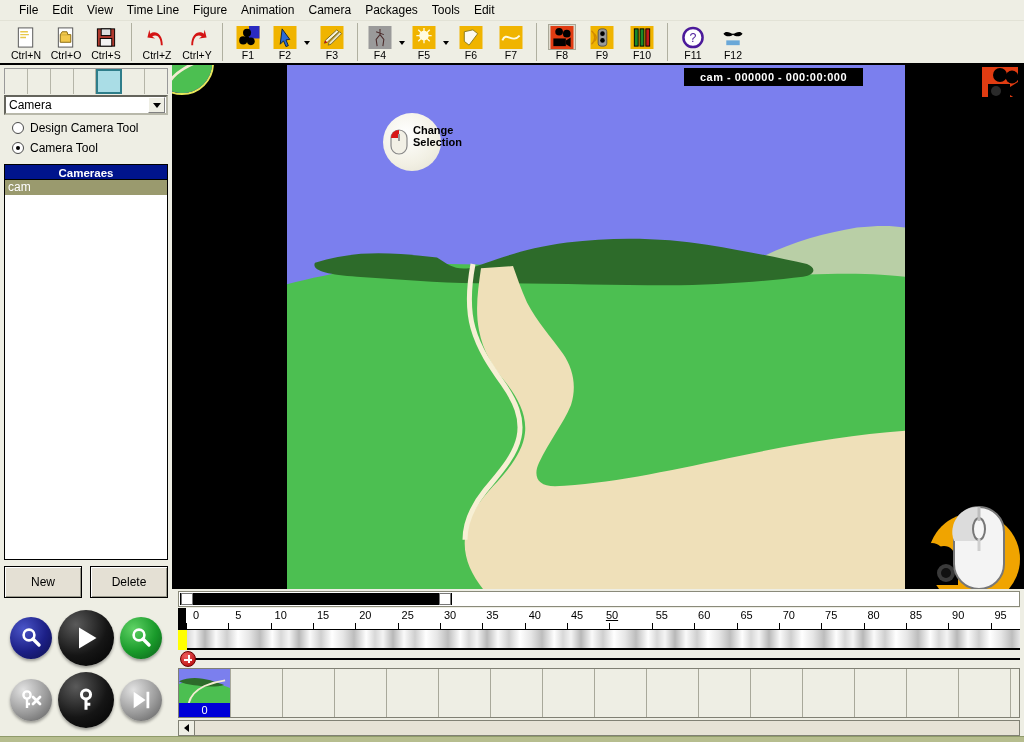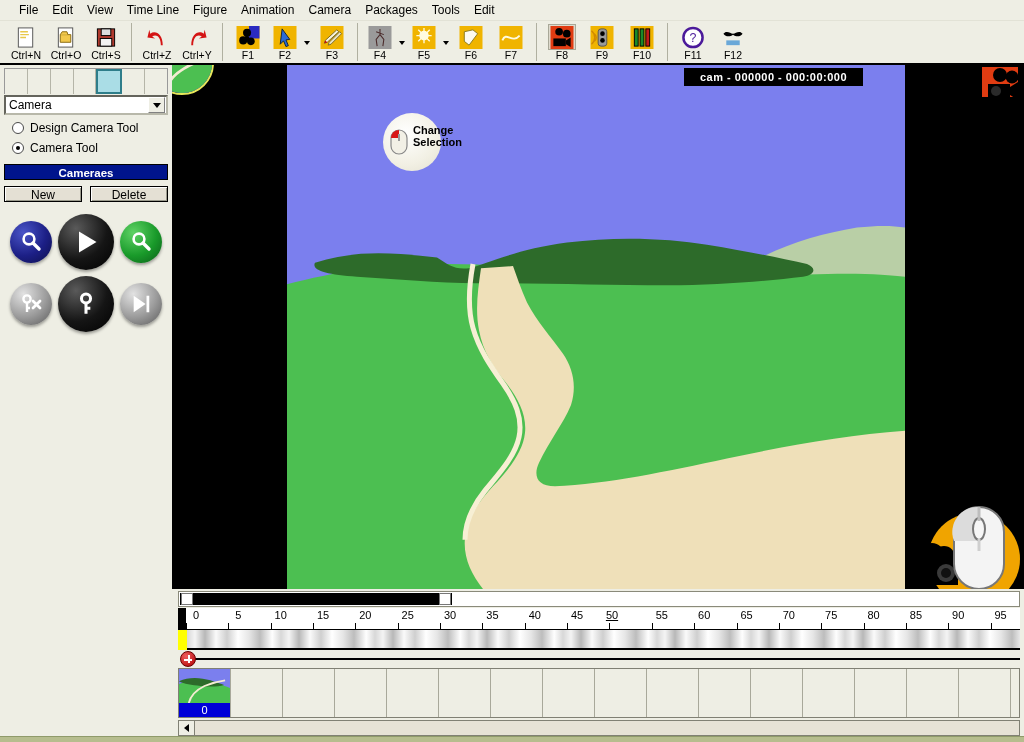--- a/index.html
+++ b/index.html
@@ -203,21 +203,21 @@
   }
   .listitem {
     height: 15px; line-height: 15px;
     padding-left: 3px;
     font: 12px "Liberation Sans", sans-serif;
     color: #fff; background: #9a9a6e;
   }
 
   .btnrow { display: flex; gap: 8px; margin-top: 6px; }
   .pbtn {
-    flex: 1; height: 16px;
+    flex: 1; height: 32px;
     background: #e4e0d4;
     border: 1px solid #000;
     box-shadow: inset 1px 1px 0 #fff, inset -1px -1px 0 #9a9a8c;
     font: 12px "Liberation Sans", sans-serif;
     color: #000; cursor: default;
   }
   .linkbox {
     margin-top: 8px;
     border: 1px solid #000;
     background: #eeeee4;
@@ -653,20 +653,23 @@
       <div class="radio-row">
         <span class="radio"></span>
         <span>Design Camera Tool</span>
       </div>
       <div class="radio-row">
         <span class="radio on"></span>
         <span>Camera Tool</span>
       </div>
 
       <div class="listhdr">Cameraes</div>
+      <div class="listbox">
+        <div class="listitem">cam</div>
+      </div>
 
       <div class="btnrow">
         <button class="pbtn">New</button>
         <button class="pbtn">Delete</button>
       </div>
 
 
       <div class="circlebtns">
         <div class="cb sm cb-blue">
           <svg width="24" height="24" viewBox="0 0 24 24">

